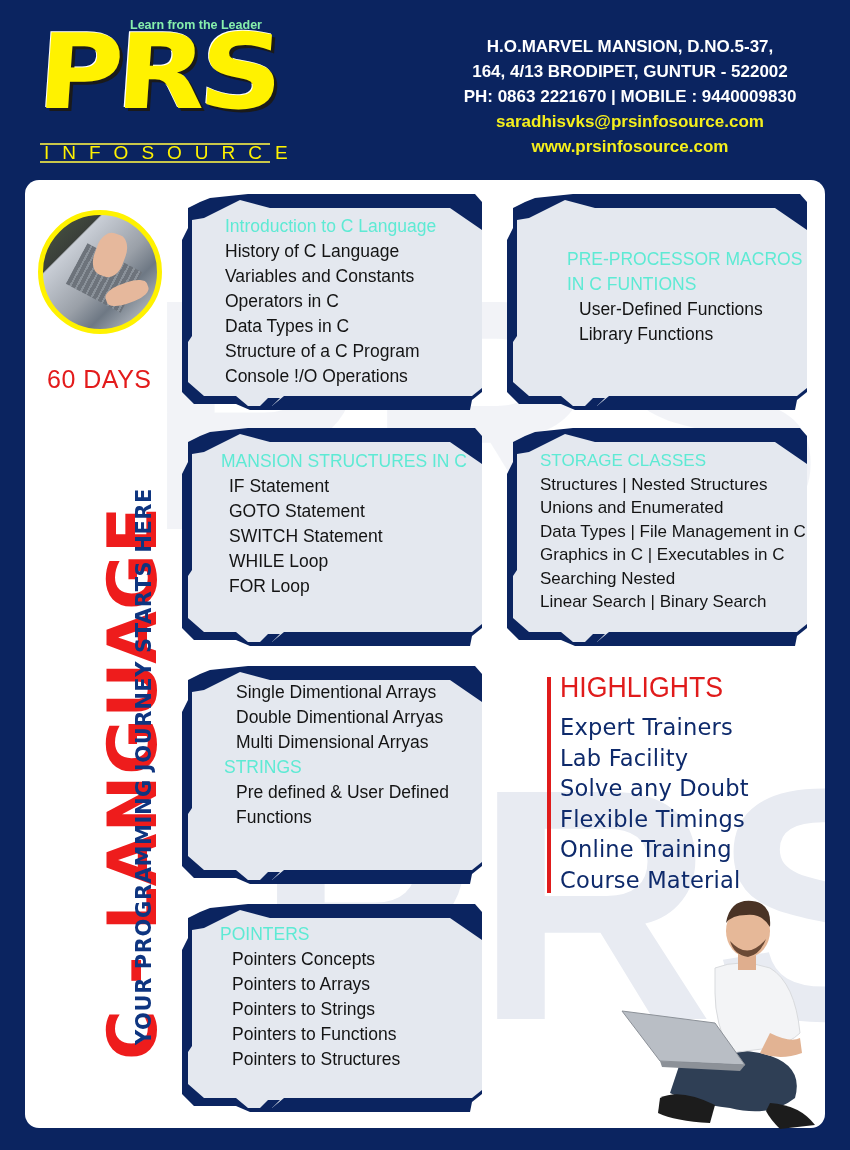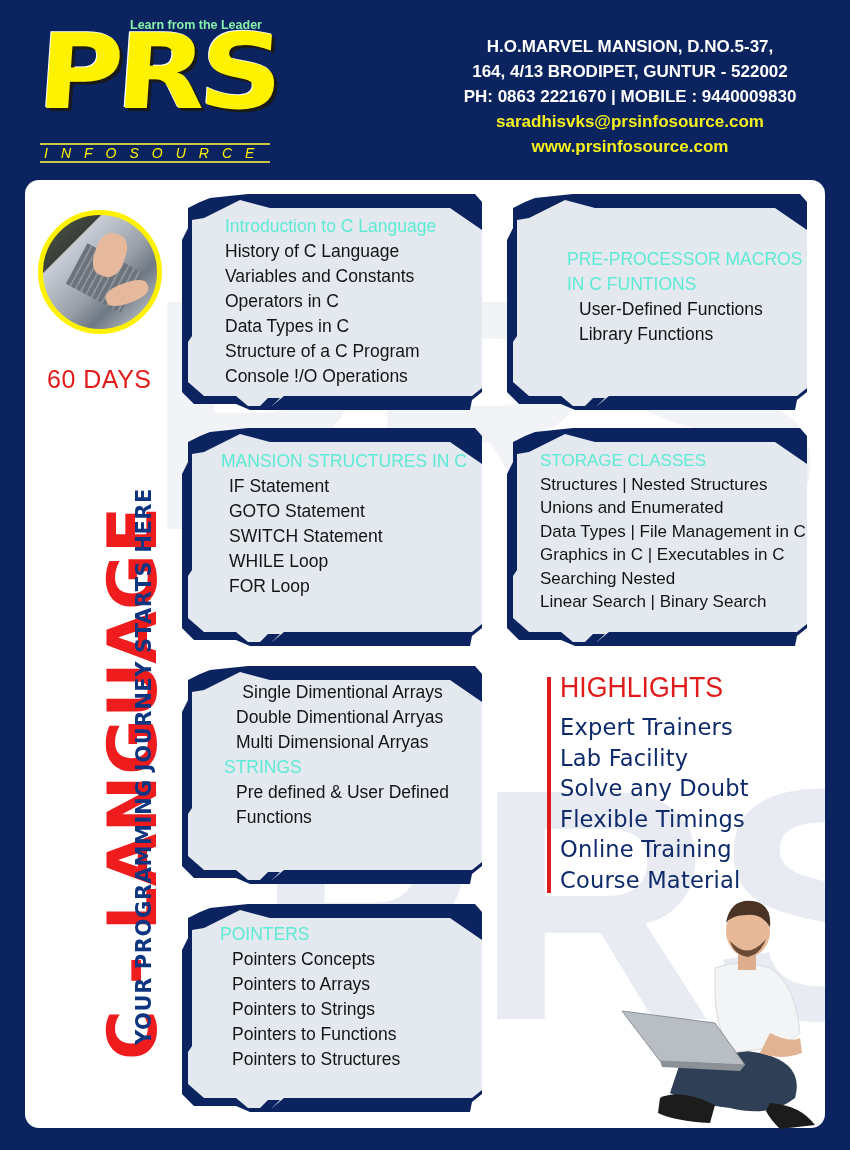--- a/index.html
+++ b/index.html
@@ -2,21 +2,21 @@
 <html><head>
 <meta charset="utf-8">
 <style>
   html,body{margin:0;padding:0;}
   body{width:850px;height:1150px;background:#0b2460;position:relative;overflow:hidden;font-family:"Liberation Sans",sans-serif;}
   .abs{position:absolute;}
   
   .tagline{left:130px;top:18px;color:#86efac;font-weight:bold;font-size:12.5px;}
   .logo{left:38px;top:34px;width:240px;height:100px;}
   .logo-text{position:absolute;left:0;top:-14px;font-family:"DejaVu Sans",sans-serif;font-weight:bold;font-size:104px;letter-spacing:-6px;color:#fff200;transform:skewX(-4deg) scaleX(1.12);transform-origin:left;text-shadow:3px 3px 0 #1a1a1a,-1px -1px 0 #fff;line-height:1;}
-  .infosource{left:40px;top:143px;width:230px;height:20px;border-top:2px solid #c9c74a;border-bottom:2px solid #c9c74a;color:#fff200;font-style:italic;font-size:14px;letter-spacing:13px;line-height:16px;padding-left:4px;box-sizing:border-box;}
+  .infosource{left:40px;top:143px;width:230px;height:20px;border-top:2px solid #c9c74a;border-bottom:2px solid #c9c74a;color:#fff200;font-size:19px;letter-spacing:13px;line-height:16px;padding-left:4px;box-sizing:border-box;}
   .contact{left:425px;top:34px;width:410px;text-align:center;font-weight:bold;font-size:17px;line-height:25px;}
   .contact .w{color:#fff;}
   .contact .y{color:#f5ef1c;}
   
   .panel{left:25px;top:180px;width:800px;height:948px;background:#ffffff;border-radius:14px;overflow:hidden;}
   .watermark{position:absolute;font-weight:bold;color:#e8ebf2;font-size:330px;line-height:1;}
   
   .circle{left:38px;top:210px;width:124px;height:124px;border-radius:50%;border:5px solid #fff200;box-sizing:border-box;overflow:hidden;background:linear-gradient(135deg,#4b5a43 0%,#3a3f3a 25%,#c9ced6 26%,#9aa0a8 55%,#6e7884 70%,#d7dbe0 100%);}
   .keys{position:absolute;left:30px;top:40px;width:62px;height:46px;background:repeating-linear-gradient(90deg,#6d737b 0 4px,#8a9199 4px 6px);transform:rotate(28deg);}
   .hand{position:absolute;background:#e6b89c;border-radius:40%;}
@@ -137,21 +137,21 @@
 </div>
 
 <div class="card" style="left:180px;top:664px;width:306px;height:232px;">
   <svg width="306" height="232">
     <polygon points="30,6 68,2 295,2 302,10 302,202 292,210 290,220 70,220 56,214 14,214 2,202 2,48 8,36 8,16 20,10" fill="#0b2460"></polygon>
     <polygon points="60,8 90,16 270,16 302,38 302,198 292,206 104,206 92,216 68,216 56,206 24,206 8,192 8,150 12,144 12,28 24,26" fill="#e4e8ef"></polygon>
     <polygon points="80,216 88,208 100,208 92,216" fill="#0b2460"></polygon>
     <polygon points="96,216 104,208 116,208 108,216" fill="#0b2460"></polygon>
   </svg>
   <div class="content" style="left:44px;top:16px;">
-    <div style="padding-left:12px;text-align:center;">Single Dimentional Arrays</div>
+    <div style="padding-left:12px;">Single Dimentional Arrays</div>
     <div style="padding-left:12px;">Double Dimentional Arryas</div>
     <div style="padding-left:12px;">Multi Dimensional Arryas</div>
     <div class="h">STRINGS</div>
     <div style="padding-left:12px;">Pre defined &amp; User Defined</div>
     <div style="padding-left:12px;">Functions</div>
   </div>
 </div>
 
 <div class="card" style="left:180px;top:902px;width:306px;height:220px;">
   <svg width="306" height="220">

